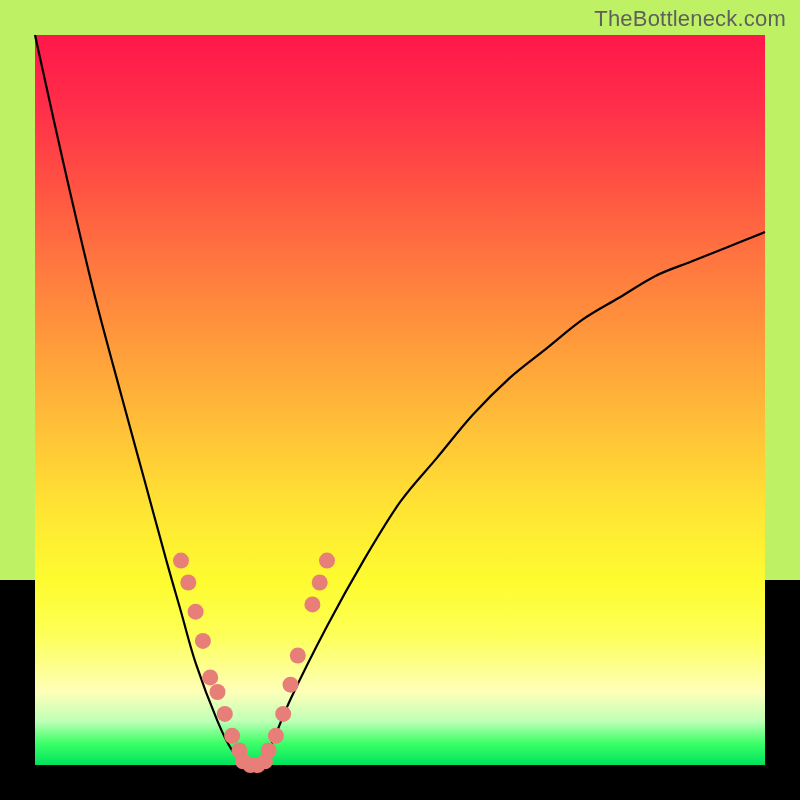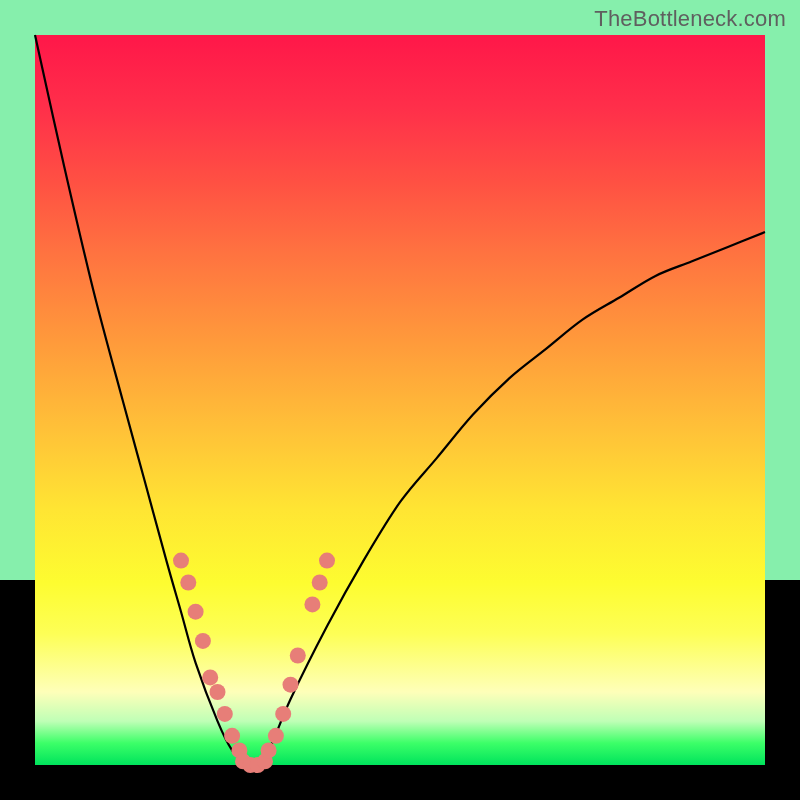--- a/index.html
+++ b/index.html
@@ -10,21 +10,21 @@
     background: #000;
     overflow: hidden;
     font-family: Arial, Helvetica, sans-serif;
   }
   .frame {
     position: absolute;
     left: 0;
     top: 0;
     width: 800px;
     height: 580px;
-    background: #86efac;
+    background: #bef264;
   }
   .plot {
     position: absolute;
     left: 35px;
     top: 35px;
     width: 730px;
     height: 730px;
     
     background: linear-gradient(
       to bottom,

